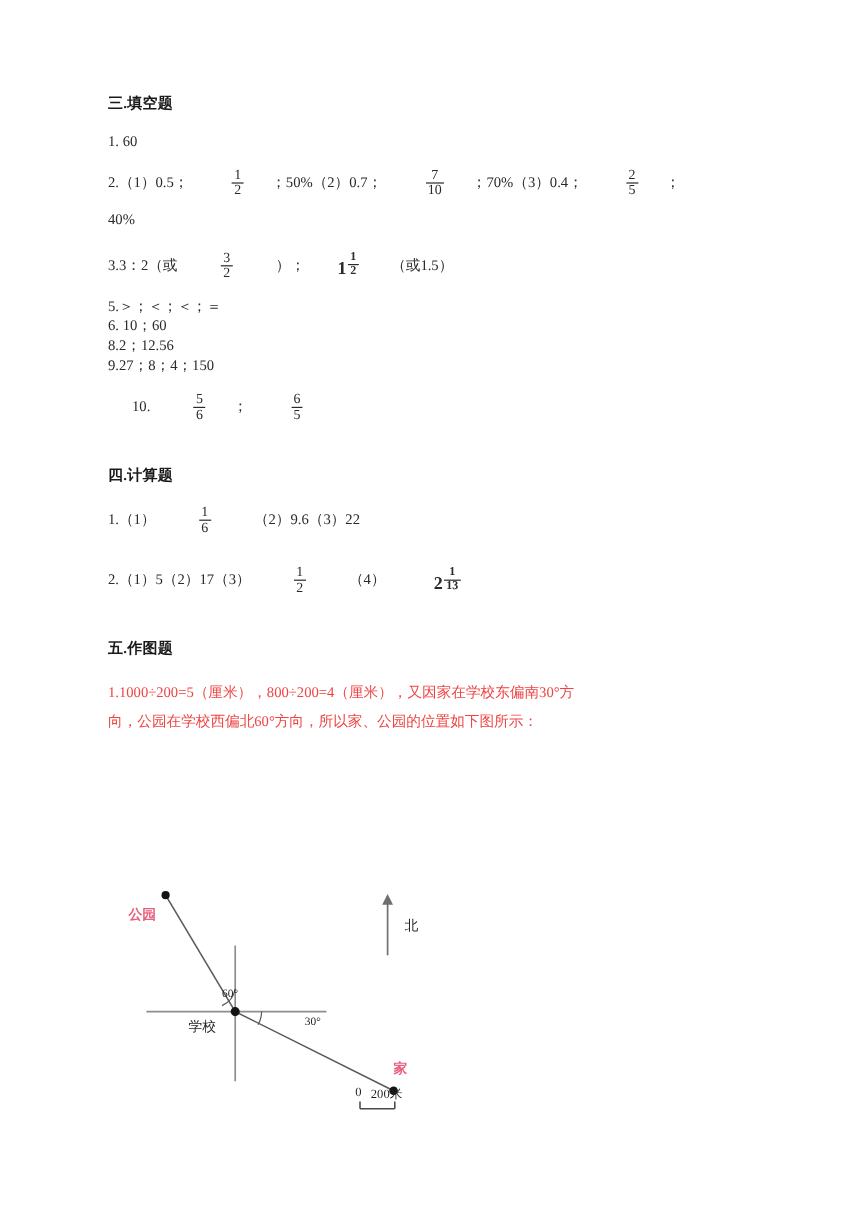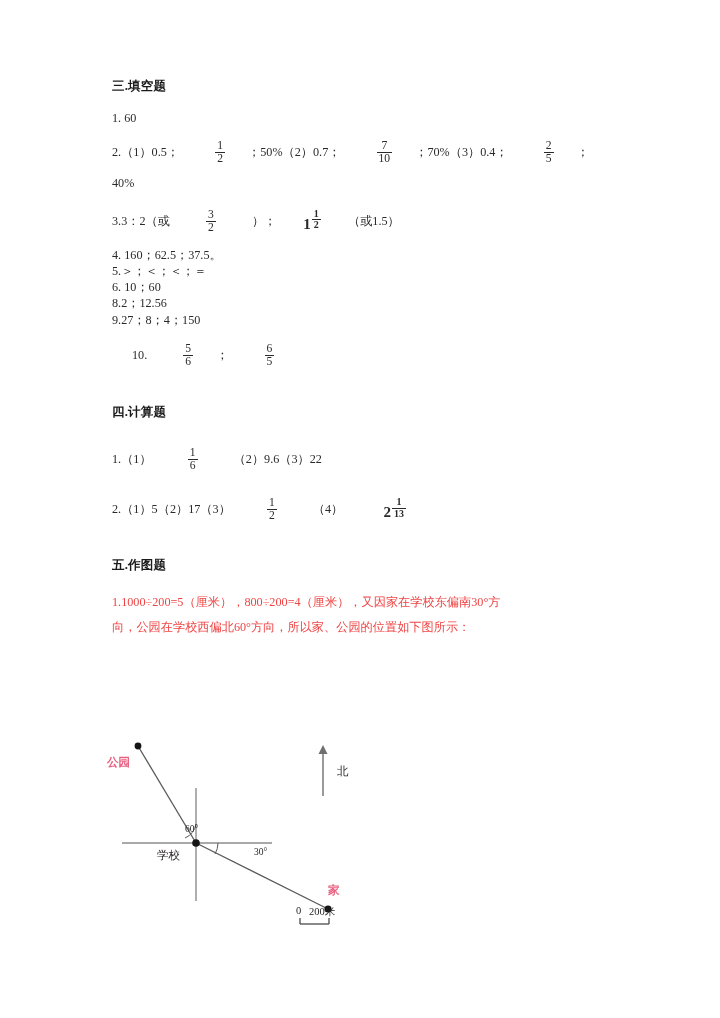--- a/index.html
+++ b/index.html
@@ -17,21 +17,21 @@
   }
   .page {
     position: absolute;
     left: 0; top: 0;
     width: 720px;
     height: 1018px;
     background: #fff;
   }
   .content {
     position: absolute;
-    left: 112px;
+    left: 90px;
     top: 78px;
     width: 540px;
   }
   .sec-head {
     font-weight: bold;
     font-size: 12.5px;
     letter-spacing: 0.2px;
     margin: 0 0 16px 0;
     color: #1a1a1a;
   }
@@ -160,21 +160,20 @@
       <span class="sp"></span>
       <span>）；</span>
       <span class="sp-sm"></span>
       <span class="mixed">
         <span class="whole">1</span><span class="frac"><span class="num">1</span><span class="den">2</span></span>
       </span>
       <span class="sp-sm"></span>
       <span>（或1.5）</span>
     </div>
 
-    <div class="line tight">4. 160；62.5；37.5。</div>
     <div class="line tight">5.＞；＜；＜；＝</div>
     <div class="line tight">6. 10；60</div>
     <div class="line tight">8.2；12.56</div>
     <div class="line tight">9.27；8；4；150</div>
 
     <div class="line" style="margin-top:15px;margin-left:20px;">
       <span>10.</span>
       <span class="sp"></span>
       <span class="frac">
         <span class="num">5</span>
@@ -184,21 +183,21 @@
       <span>；</span>
       <span class="sp"></span>
       <span class="frac">
         <span class="num">6</span>
         <span class="den">5</span>
       </span>
     </div>
 
     <div class="sec-head sp-top" style="margin-top:36px;">四.计算题</div>
 
-    <div class="line loose" style="margin-top:26px;">
+    <div class="line loose" style="margin-top:16px;">
       <span>1.（1）</span>
       <span class="sp"></span>
       <span class="frac">
         <span class="num">1</span>
         <span class="den">6</span>
       </span>
       <span class="sp"></span>
       <span>（2）9.6（3）22</span>
     </div>
 

